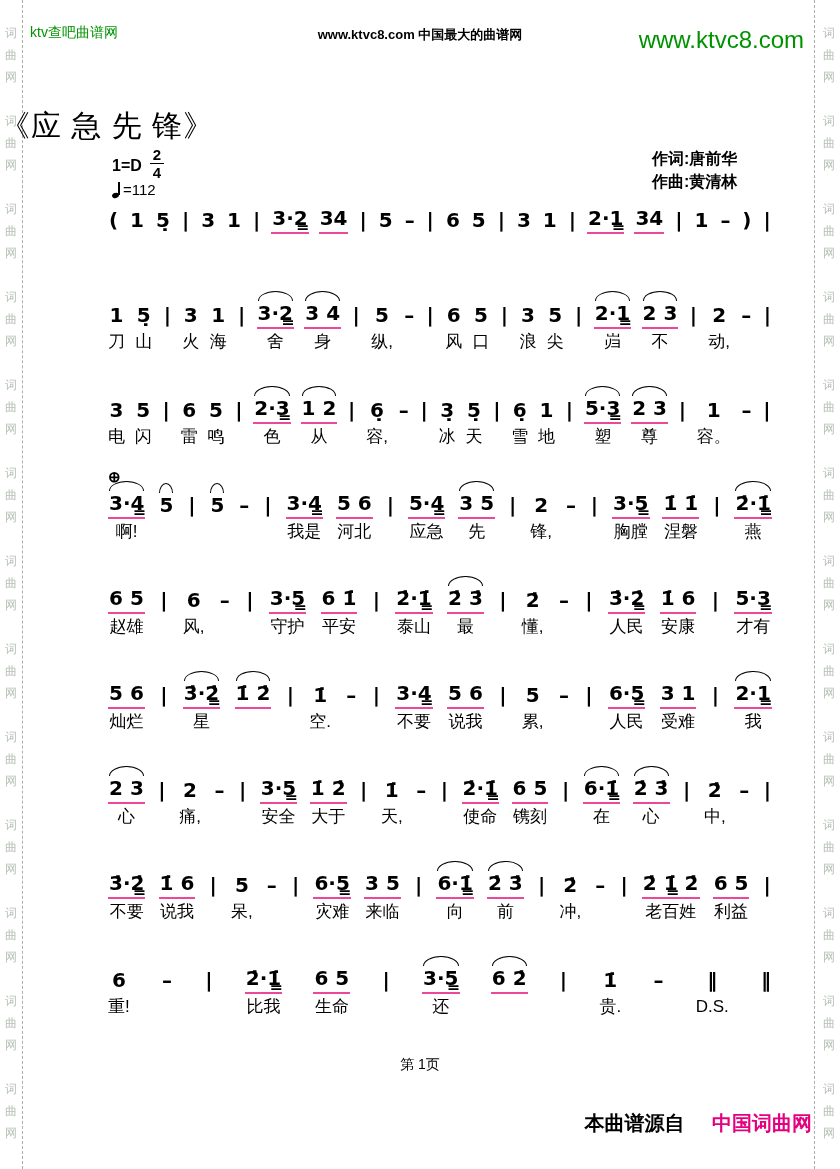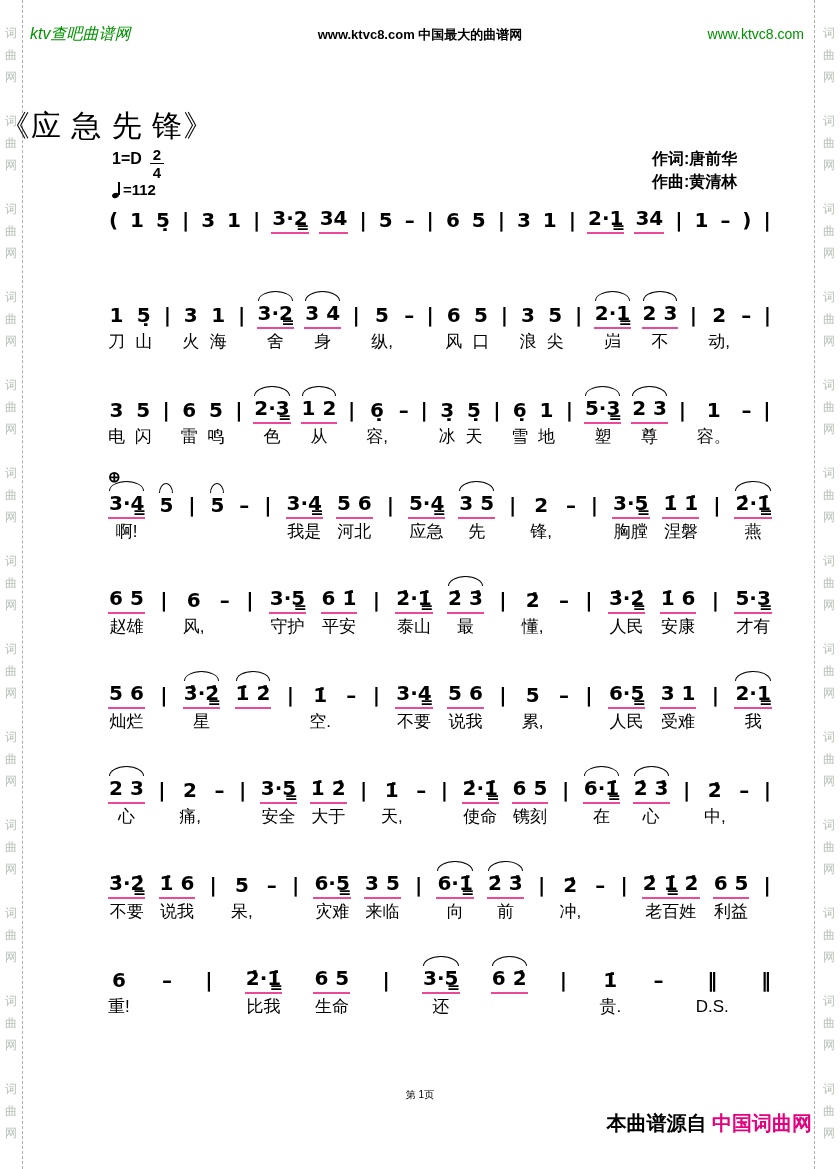--- a/index.html
+++ b/index.html
@@ -7,45 +7,45 @@
        font-family:"Liberation Sans",sans-serif;color:#000;}
   .dash-line{position:absolute;top:0;bottom:0;border-left:1px dashed #a8b0a8;}
   #dash-left{left:22px;}
   #dash-right{left:814px;}
   .side-col{position:absolute;top:22px;width:18px;font-size:12px;color:#b7c1b7;
             display:flex;flex-direction:column;align-items:center;}
   #side-left{left:2px;}
   #side-right{left:820px;}
   .side-group{display:flex;flex-direction:column;align-items:center;margin-bottom:22px;}
   .side-group span{line-height:22px;}
-  .hdr-left{position:absolute;left:30px;top:24px;font-size:16px;color:var(--green);font-style:italic;}
+  .hdr-left{position:absolute;left:30px;top:24px;font-size:14px;color:var(--green);}
   .hdr-center{position:absolute;left:0;right:0;top:26px;text-align:center;font-size:13px;font-weight:bold;}
-  .hdr-right{position:absolute;right:36px;top:26px;font-size:14px;color:var(--green);}
+  .hdr-right{position:absolute;right:36px;top:26px;font-size:24px;color:var(--green);}
   .title{position:absolute;left:0;right:0;top:106px;text-align:left;font-size:30px;letter-spacing:1px;}
-  .keysig{position:absolute;left:112px;top:150px;font-size:16px;font-weight:bold;display:flex;align-items:flex-start;}
+  .keysig{position:absolute;left:112px;top:150px;font-size:16px;font-weight:bold;display:flex;align-items:center;}
   .frac{display:inline-flex;flex-direction:column;align-items:center;margin-left:8px;font-size:15px;line-height:17px;margin-top:-4px;}
   .frac .num{border-bottom:1px solid #000;padding:0 3px;}
-  .tempo{position:absolute;left:112px;top:181px;font-size:15px;font-weight:bold;display:flex;align-items:center;text-align:right;}
+  .tempo{position:absolute;left:112px;top:181px;font-size:15px;font-weight:normal;display:flex;align-items:center;text-align:right;}
   .qnote{display:inline-block;position:relative;width:9px;height:16px;margin-right:2px;}
   .qnote::before{content:'';position:absolute;right:1px;top:0;width:2px;height:13px;background:#000;}
   .qnote::after{content:'';position:absolute;left:0;bottom:0;width:7px;height:5px;background:#000;border-radius:50%;transform:rotate(-18deg);}
   .credits{position:absolute;left:652px;top:147px;font-size:16px;font-weight:bold;line-height:23px;text-align:right;}
   #score{position:absolute;inset:0;}
   .line{position:absolute;left:108px;right:68px;}
   .cells{display:flex;justify-content:space-between;align-items:flex-end;}
   .cell{position:relative;display:flex;flex-direction:column;align-items:center;}
   .note{font-size:20px;font-weight:bold;line-height:27px;white-space:pre;font-family:"DejaVu Sans",sans-serif;padding:0 1px;}
   .note.u{border-bottom:2px solid #ec4899;}
   .lyr{font-size:17px;line-height:22px;height:22px;white-space:pre;margin-top:2px;}
   .cell.arc::before{content:'';position:absolute;top:-9px;left:1px;right:1px;height:9px;
        border:1.5px solid #000;border-bottom:none;border-radius:50% 50% 0 0/100% 100% 0 0;}
   .coda{position:absolute;top:-22px;left:0px;font-size:15px;font-weight:bold;}
-  .page-num{position:absolute;left:0;right:0;top:1056px;text-align:center;font-size:10px;margin-top:32px;}
+  .page-num{position:absolute;left:0;right:0;top:1056px;text-align:center;font-size:14px;}
   .footer{position:absolute;right:28px;top:1110px;font-size:20px;font-weight:bold;white-space:nowrap;}
-  .footer .site{color:var(--pink);}
+  .footer .site{color:var(--pink);margin-left:22px;}
 </style>
 </head>
 <body>
 
 <div class="dash-line" id="dash-left"></div>
 <div class="dash-line" id="dash-right"></div>
 <div class="side-col" id="side-left">
     <div class="side-group">
       <span>词</span>
       <span>曲</span>

